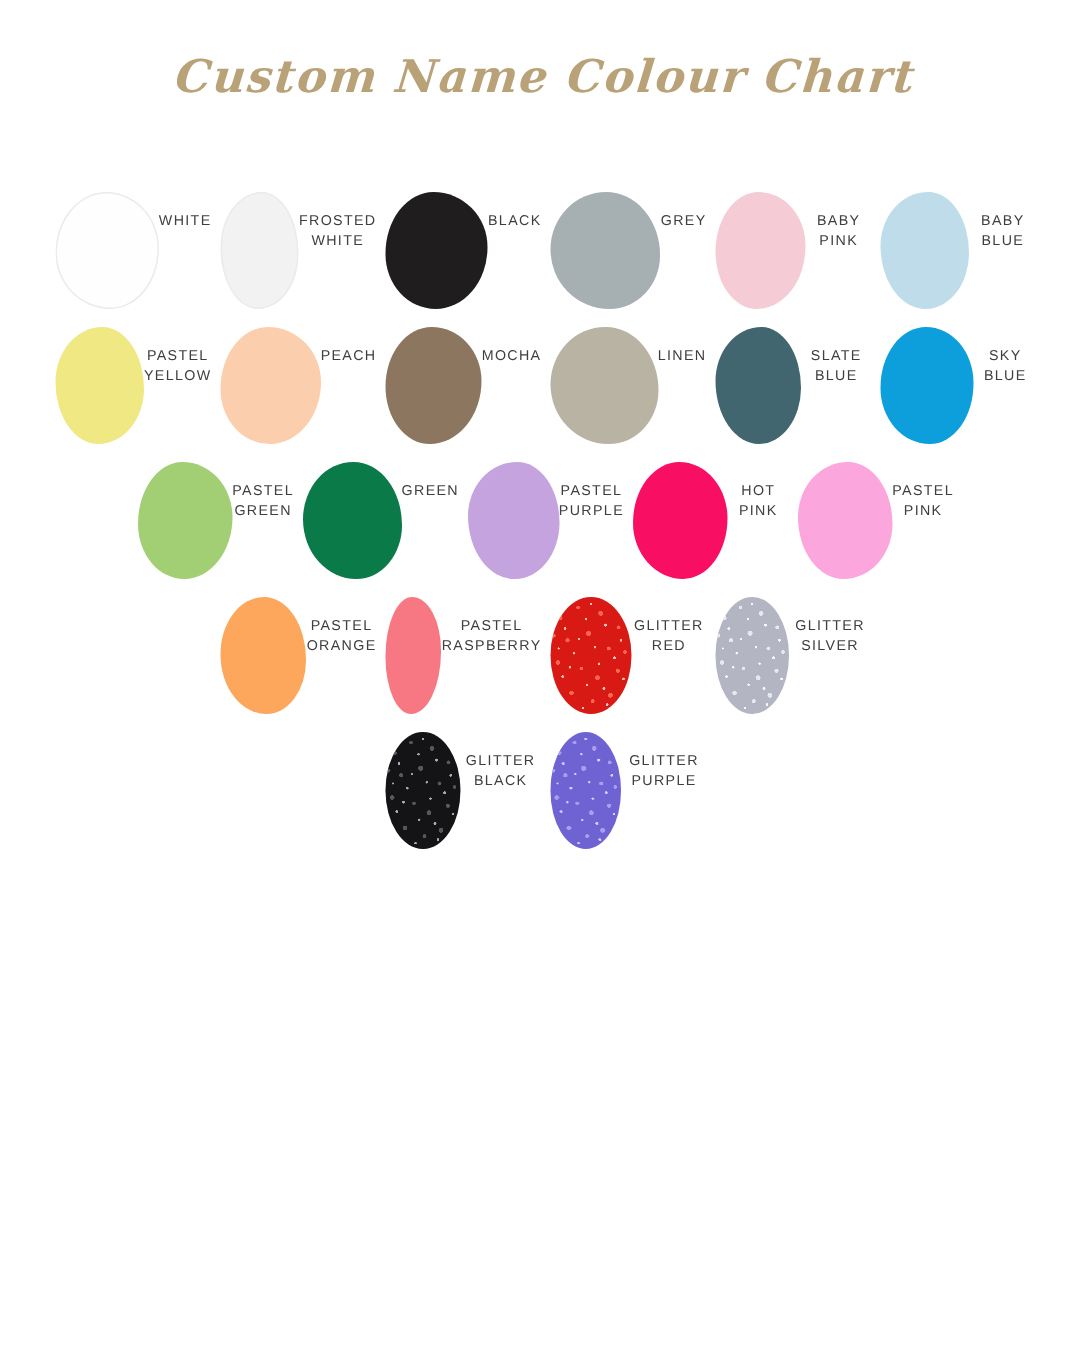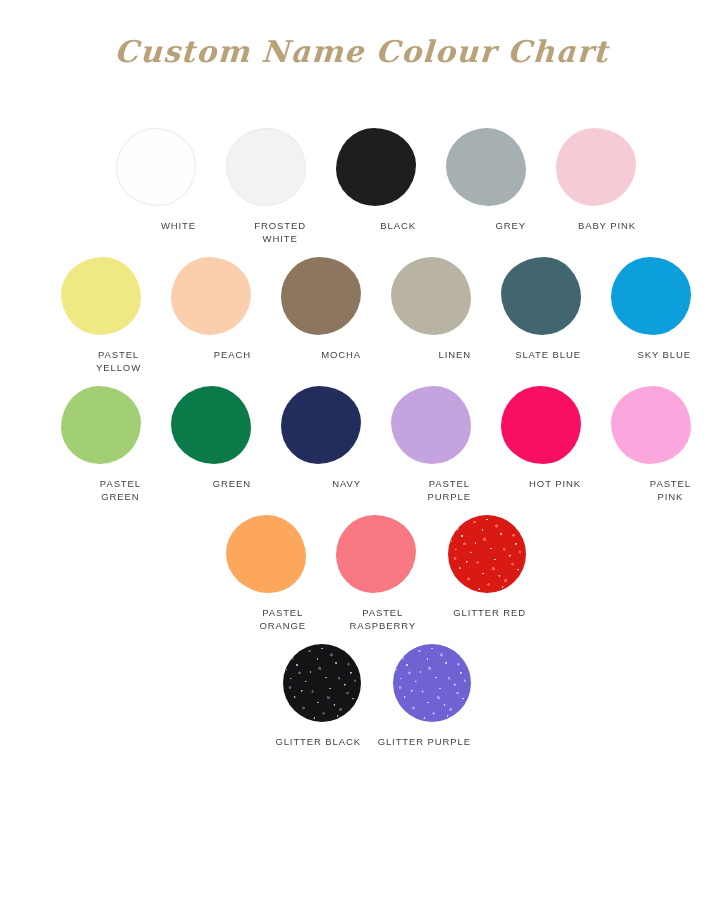--- a/index.html
+++ b/index.html
@@ -55,22 +55,22 @@
     align-items: flex-start;
     margin-bottom: 12px;
   }
   .row.row-last {
     margin-top: 10px;
   }
 
   .cell {
     width: 104px;
     display: flex;
-    flex-direction: column;
-    align-items: flex-end;
+    flex-direction: row;
+    align-items: flex-start;
     margin: 0 3px;
   }
 
   
   .swatch {
     width: 80px;
     height: 78px;
     position: relative;
     
     border-radius: 49% 51% 47% 53% / 52% 48% 52% 48%;
@@ -181,20 +181,24 @@
           <div class="label">BLACK</div>
         </div>
         <div class="cell">
           <div class="swatch v4" style="background: rgb(166, 175, 178);"></div>
           <div class="label">GREY</div>
         </div>
         <div class="cell">
           <div class="swatch v5" style="background: rgb(245, 204, 214);"></div>
           <div class="label">BABY PINK</div>
         </div>
+        <div class="cell">
+          <div class="swatch v6" style="background: rgb(191, 220, 234);"></div>
+          <div class="label">BABY BLUE</div>
+        </div>
       </div>
       <div class="row">
         <div class="cell">
           <div class="swatch v2" style="background: rgb(240, 232, 130);"></div>
           <div class="label">PASTEL
 YELLOW</div>
         </div>
         <div class="cell">
           <div class="swatch v3" style="background: rgb(251, 206, 174);"></div>
           <div class="label">PEACH</div>
@@ -220,24 +224,20 @@
         <div class="cell">
           <div class="swatch v3" style="background: rgb(162, 206, 116);"></div>
           <div class="label">PASTEL
 GREEN</div>
         </div>
         <div class="cell">
           <div class="swatch v4" style="background: rgb(11, 122, 73);"></div>
           <div class="label">GREEN</div>
         </div>
         <div class="cell">
-          <div class="swatch v5" style="background: rgb(34, 45, 92);"></div>
-          <div class="label">NAVY</div>
-        </div>
-        <div class="cell">
           <div class="swatch v6" style="background: rgb(196, 163, 222);"></div>
           <div class="label">PASTEL
 PURPLE</div>
         </div>
         <div class="cell">
           <div class="swatch " style="background: rgb(248, 14, 99);"></div>
           <div class="label">HOT PINK</div>
         </div>
         <div class="cell">
           <div class="swatch v2" style="background: rgb(251, 166, 220);"></div>
@@ -253,20 +253,24 @@
         </div>
         <div class="cell">
           <div class="swatch v5" style="background: rgb(247, 120, 131);"></div>
           <div class="label">PASTEL
 RASPBERRY</div>
         </div>
         <div class="cell">
           <div class="swatch glitter" style="background: rgb(216, 25, 20); --sp: #ff6a55; --sp2: #ffd2c6;"></div>
           <div class="label">GLITTER RED</div>
         </div>
+        <div class="cell">
+          <div class="swatch glitter" style="background: rgb(179, 182, 194); --sp: #e9ebf2; --sp2: #ffffff;"></div>
+          <div class="label">GLITTER SILVER</div>
+        </div>
       </div>
       <div class="row row-last">
         <div class="cell">
           <div class="swatch glitter" style="background: rgb(20, 20, 22); --sp: #5a5a60; --sp2: #b9b9c2;"></div>
           <div class="label">GLITTER BLACK</div>
         </div>
         <div class="cell">
           <div class="swatch glitter" style="background: rgb(111, 98, 210); --sp: #aea2f0; --sp2: #e3defd;"></div>
           <div class="label">GLITTER PURPLE</div>
         </div>

